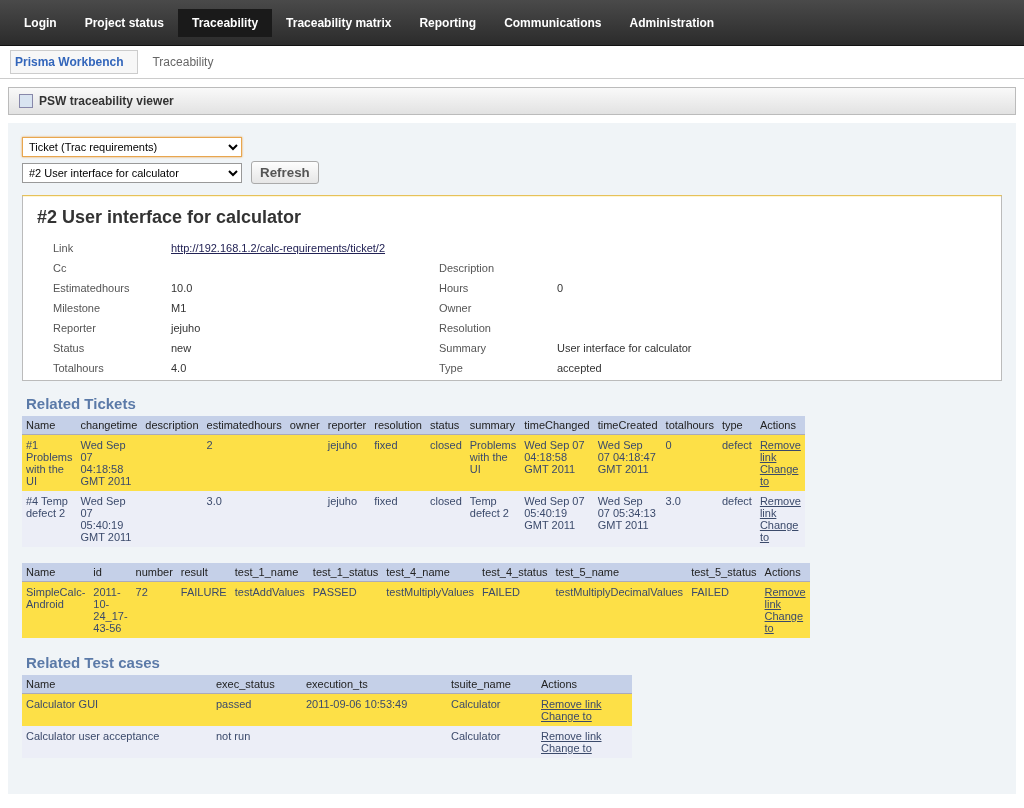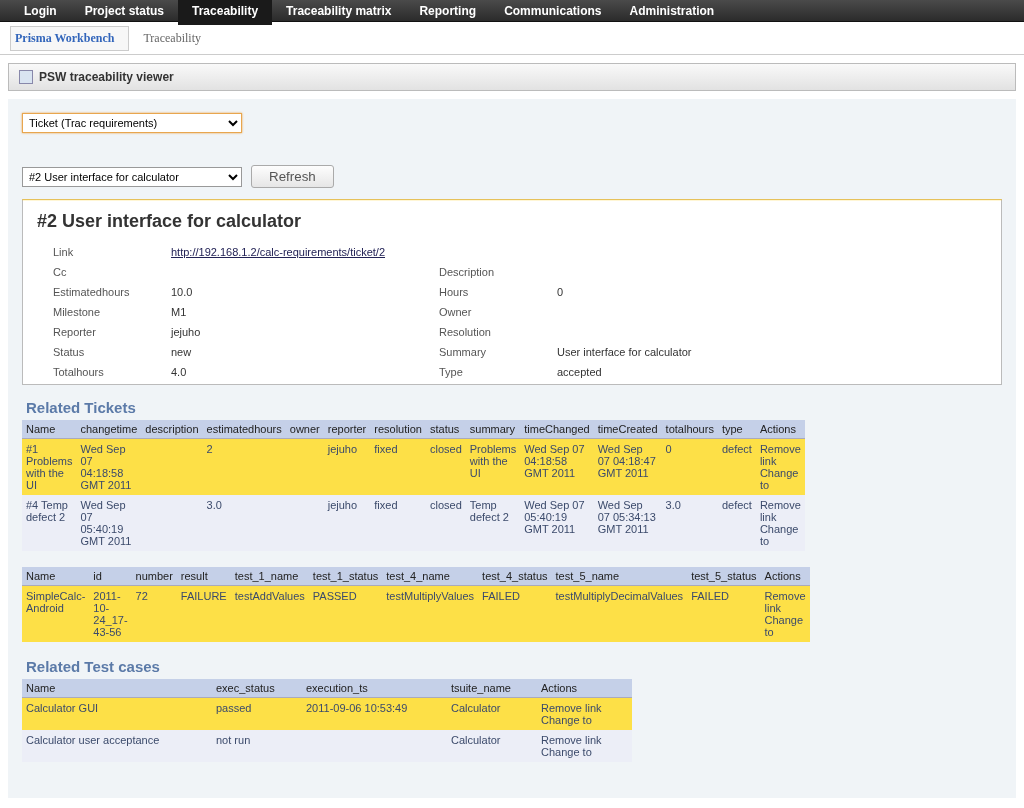--- a/index.html
+++ b/index.html
@@ -1,57 +1,57 @@
 <!DOCTYPE html>
 <html><head>
 <meta charset="utf-8">
 <style>
 * { margin: 0; padding: 0; box-sizing: border-box; }
 body { font-family: Arial, Helvetica, sans-serif; font-size: 11px; background: #fff; color: #333; }
 
 
-.top-nav { background: linear-gradient(#4a4a4a, #2b2b2b); height: 22px; display: flex; align-items: center; padding: 0 10px; border-bottom: 1px solid #111; }
+.top-nav { background: linear-gradient(#4a4a4a, #2b2b2b); height: 46px; display: flex; align-items: center; padding: 0 10px; border-bottom: 1px solid #111; }
 .top-nav a { color: #fff; font-weight: bold; font-size: 12px; text-decoration: none; padding: 7px 14px; display: inline-block; }
 .top-nav a.active { background: #1a1a1a; }
 
 
-.breadcrumb { height: 16px; display: flex; align-items: center; padding: 16px 10px; border-bottom: 1px solid #ccc; background: #fff; font-family: Liberation Serif, serif; }
+.breadcrumb { height: 16px; display: flex; align-items: center; padding: 16px 10px; border-bottom: 1px solid #ccc; background: #fff; }
 .breadcrumb .bc-link { color: #3366bb; font-size: 12px; font-weight: bold; padding: 4px 14px 4px 4px; border: 1px solid #ccc; background: #f7f7f7; position: relative; }
 .breadcrumb .bc-current { color: #666; font-size: 12px; padding-left: 14px; }
 
 
 .panel-header { background: linear-gradient(#f9f9f9, #e2e2e2); border: 1px solid #bbb; padding: 6px 10px; margin: 8px; display: flex; align-items: center; font-weight: bold; font-size: 12px; color: #333; }
 .panel-header .icon { width: 14px; height: 14px; background: #d9e4f1; border: 1px solid #88a; margin-right: 6px; display:inline-block; }
 
 .content { padding: 0 14px 20px 14px; background: #f0f4f7; margin: 0 8px; }
 
 
 .controls { padding: 14px 0 8px 0; }
 .controls select { font-size: 11px; padding: 2px; margin-bottom: 4px; width: 220px; border: 1px solid #999; background: #fff; }
 .controls select.highlight { border: 1px solid #e8a64e; box-shadow: 0 0 2px #e8a64e; }
-.controls .refresh-btn { background: linear-gradient(#fdfdfd,#e6e6e6); border: 1px solid #aaa; border-radius: 3px; padding: 3px 17px; font-weight: normal; color: #555; cursor: pointer; margin-left: 6px; margin-top: 28px; }
+.controls .refresh-btn { background: linear-gradient(#fdfdfd,#e6e6e6); border: 1px solid #aaa; border-radius: 3px; padding: 3px 8px; font-weight: bold; color: #555; cursor: pointer; margin-left: 6px; }
 
 
 .ticket-box { background: #fff; border: 1px solid #bbb; border-top: 2px solid #e6c15a; padding: 10px 14px 6px 14px; margin-bottom: 14px; position: relative; }
 .ticket-box::before { content: ""; position: absolute; top: -1px; left: 0; right: 0; height: 1px; background: #fff6d5; }
 .ticket-title { font-size: 18px; font-weight: bold; margin-bottom: 14px; }
 .detail-grid { display: grid; grid-template-columns: 110px 260px 110px auto; row-gap: 6px; column-gap: 40px; font-size: 11px; padding-left: 16px; gap: 8px; }
 .detail-grid .label { color: #555; }
 .detail-grid .value { color: #333; }
 .detail-grid .linkval { color: #225; text-decoration: underline; }
 
 
 .section-heading { color: #5b7aa8; font-size: 15px; font-weight: bold; margin: 8px 0 4px 4px; }
 
 
 table.data { border-collapse: collapse; width: 100%; margin-bottom: 16px; font-size: 11px; }
 table.data th { background: #c5d0e8; text-align: left; padding: 3px 4px; font-weight: normal; color: #222; border-bottom: 1px solid #aab; }
 table.data td { background: #fde047; padding: 4px 4px; vertical-align: top; color: #3b4a6b; }
 table.data tr.row2 td { background: #eceef7; }
-table.data td.act a { color: #3b4a6b; display: block; }
+table.data td.act a { color: #3b4a6b; text-decoration: underline; display: block; }
 
 table.small { width: 610px; }
 table.medium { width: 740px; }
 
 </style>
 </head>
 <body>
 
 <div class="top-nav">
   <a>Login</a>

